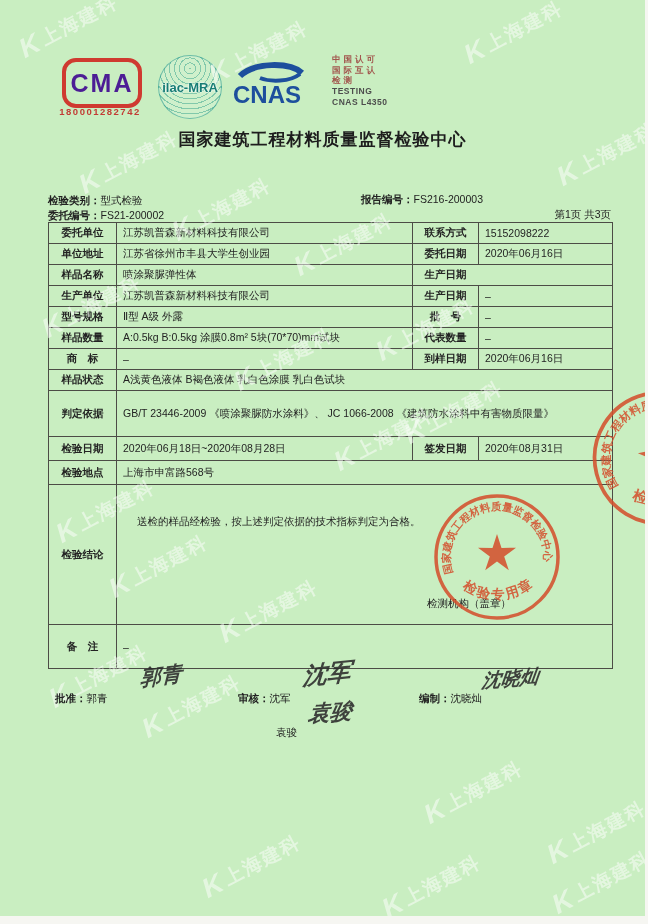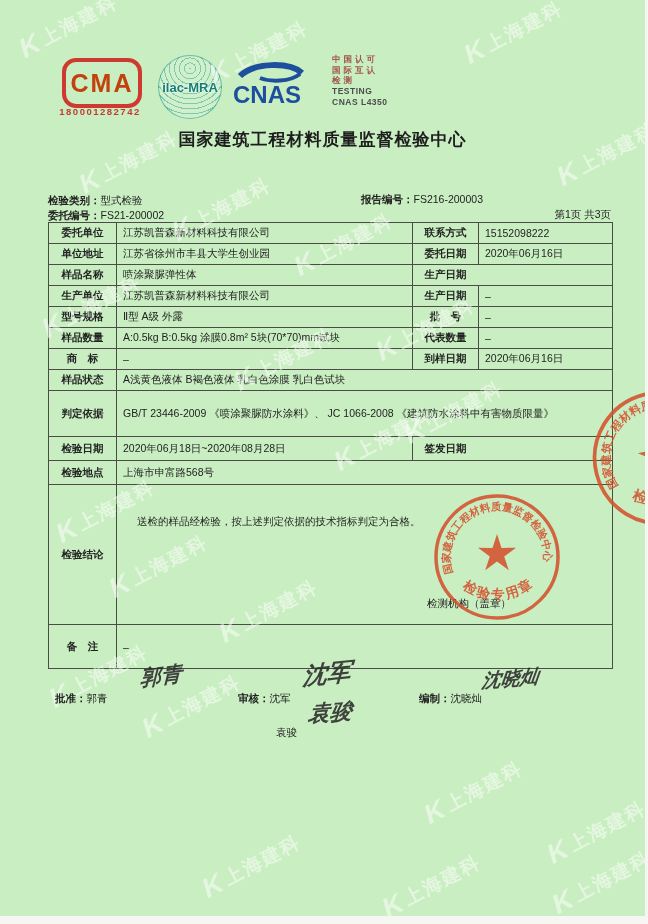--- a/index.html
+++ b/index.html
@@ -6,21 +6,21 @@
   body{width:648px;height:924px;background:#f6f6f2;font-family:"Liberation Sans","DejaVu Sans",sans-serif;position:relative;overflow:hidden;}
   .paper{position:absolute;left:0;top:0;width:645px;height:916px;background:#c9eec1;overflow:hidden;}
   .abs{position:absolute;}
 
   
   .wm{position:absolute;display:flex;align-items:center;color:#ffffff;opacity:.5;transform:rotate(-28deg);white-space:nowrap;z-index:3;pointer-events:none;}
   .wm .wm-logo{font-weight:900;font-size:27px;transform:skewX(-12deg);margin-right:4px;line-height:1;}
   .wm .wm-text{font-weight:bold;font-size:19px;letter-spacing:2px;line-height:1;}
 
   
-  .cma-box{left:62px;top:58px;width:72px;height:42px;border:4px solid #cf3a30;border-radius:14px;display:flex;align-items:center;justify-content:center;color:#c2410c;font-weight:900;font-size:25px;letter-spacing:2px;z-index:2;}
+  .cma-box{left:62px;top:58px;width:72px;height:42px;border:4px solid #cf3a30;border-radius:14px;display:flex;align-items:center;justify-content:center;color:#4c1d95;font-weight:900;font-size:25px;letter-spacing:2px;z-index:2;}
   .cma-num{left:52px;top:106px;width:96px;text-align:center;color:#c23b34;font-size:9.5px;letter-spacing:1.5px;font-weight:bold;z-index:2;}
   .ilac{left:158px;top:55px;width:62px;height:62px;border-radius:50%;background:
      repeating-radial-gradient(circle at 50% 20%, rgba(42,154,144,.45) 0 1px, rgba(235,250,246,.2) 1px 5px);
      border:1px solid rgba(42,154,144,.6);display:flex;align-items:center;justify-content:center;z-index:2;}
   .ilac span{color:#167d74;font-weight:700;font-size:13px;text-shadow:0 0 2px #fff,0 0 2px #fff;}
   .cnas{left:230px;top:60px;z-index:2;}
   .accr{left:332px;top:54px;z-index:2;line-height:1.25;}
   .accr .zh{color:#a2574e;font-size:8.5px;letter-spacing:3px;font-weight:bold;}
   .accr .en{color:#4d4d4d;font-size:8.5px;font-weight:bold;letter-spacing:.5px;}
 
@@ -235,20 +235,21 @@
       <div class="c val">A浅黄色液体 B褐色液体 乳白色涂膜 乳白色试块</div>
     </div>
     <div class="trow g2 h45">
       <div class="c lab">判定依据</div>
       <div class="c val">GB/T 23446-2009 《喷涂聚脲防水涂料》、 JC 1066-2008 《建筑防水涂料中有害物质限量》</div>
     </div>
     <div class="trow g4 h23">
       <div class="c lab">检验日期</div>
       <div class="c val">2020年06月18日~2020年08月28日</div>
       <div class="c lab">签发日期</div>
+      <div class="c val">2020年08月31日</div>
     </div>
     <div class="trow g2 h23">
       <div class="c lab">检验地点</div>
       <div class="c val">上海市申富路568号</div>
     </div>
     <div class="trow g2 h139">
       <div class="c lab">检验结论</div>
       <div class="c concl-val">
         <div class="concl-text">送检的样品经检验，按上述判定依据的技术指标判定为合格。</div>
         <div class="agency-note">检测机构（盖章）</div>

